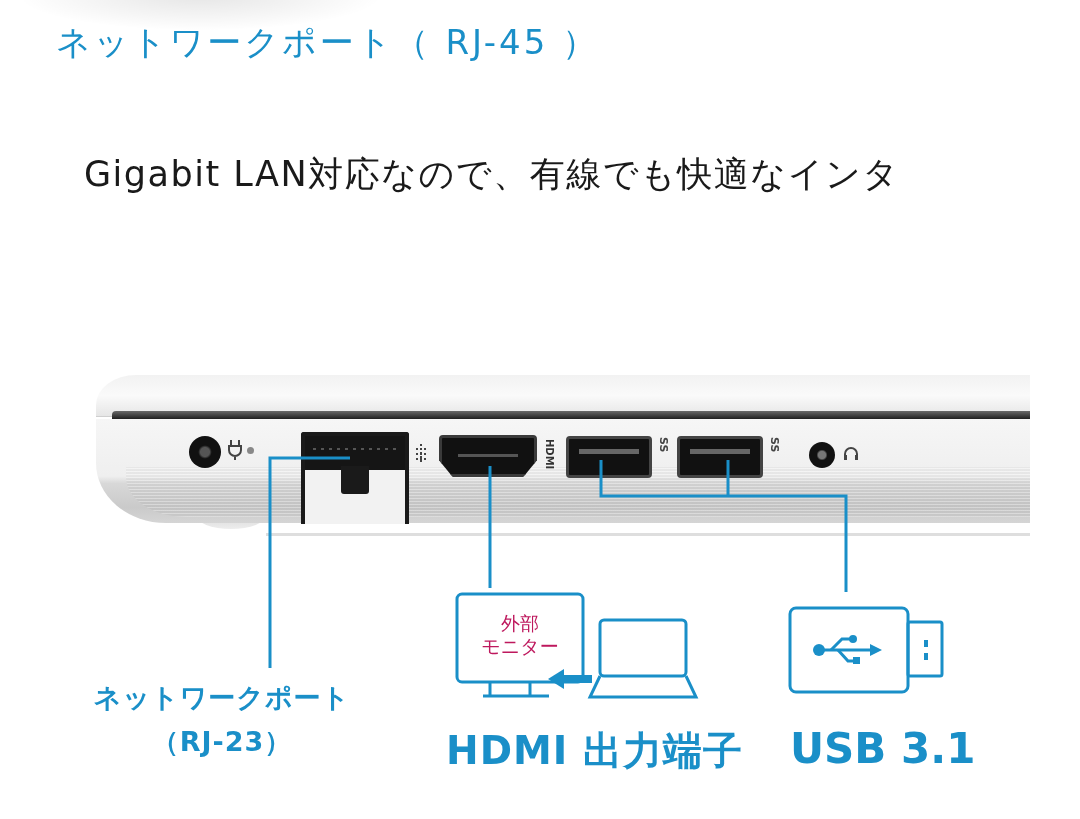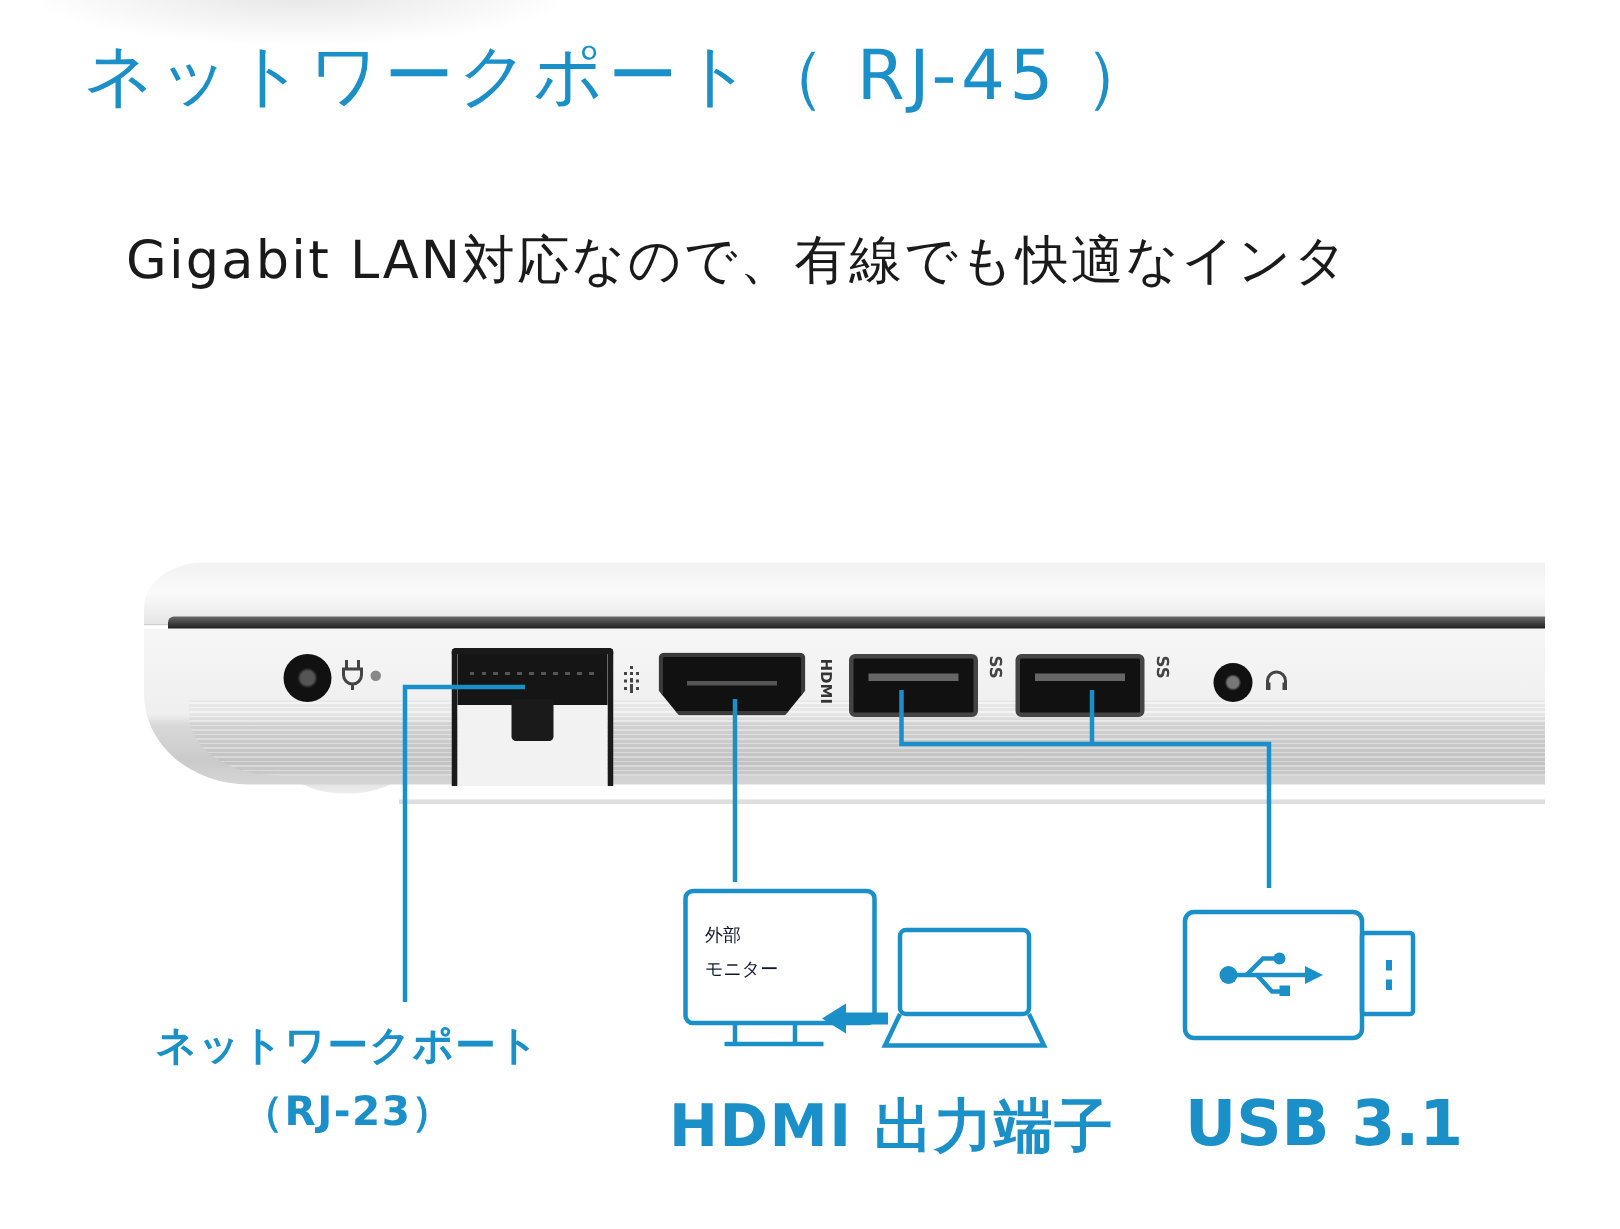--- a/index.html
+++ b/index.html
@@ -7,21 +7,21 @@
   body { position: relative; font-family: "DejaVu Sans", "Liberation Sans", sans-serif; }
 
   .top-shadow {
     position: absolute; left: 20px; top: -40px; width: 360px; height: 70px;
     border-radius: 50%;
     background: radial-gradient(ellipse at center, rgba(0,0,0,0.10) 0%, rgba(0,0,0,0.04) 45%, rgba(255,255,255,0) 72%);
   }
 
   .page-title {
     position: absolute; left: 56px; top: 20px;
-    font-size: 46px; font-weight: 400; color: #1a8fc8; letter-spacing: 3px;
+    font-size: 34px; font-weight: 400; color: #1a8fc8; letter-spacing: 3px;
     white-space: nowrap;
   }
 
   .description {
     position: absolute; left: 52px; top: 140px; width: 980px;
     font-size: 35px; line-height: 68px; color: #1a1a1a; letter-spacing: 1.5px; margin-left: 32px;
   }
   .description span { display: block; white-space: nowrap; }
 
   
@@ -108,27 +108,27 @@
     background: radial-gradient(circle, #777 0 20%, #111 30%);
   }
   .headphone-icon { position: absolute; left: 746px; top: 70px; width: 18px; height: 18px; }
 
   
   .callouts { position: absolute; left: 0; top: 0; width: 1080px; height: 819px; pointer-events: none; }
 
   .label {
     position: absolute; color: #1a8fc8; font-weight: bold; text-align: center; white-space: nowrap;
   }
-  .label-network { left: 82px; top: 676px; width: 300px; font-size: 27px; line-height: 44px; letter-spacing: 1px; text-align: center; }
+  .label-network { left: 72px; top: 676px; width: 300px; font-size: 27px; line-height: 44px; letter-spacing: 1px; text-align: center; }
   .label-hdmi { left: 446px; top: 724px; width: 260px; font-size: 39px; letter-spacing: 1px; }
   .label-usb { left: 790px; top: 724px; width: 150px; font-size: 42px; letter-spacing: 0; }
 
   .monitor-text {
-    position: absolute; left: 470px; top: 612px; width: 100px; 
-    font-size: 12px; line-height: 23px; color: #0f172a;
+    position: absolute; left: 470px; top: 612px; width: 100px; text-align: center;
+    font-size: 19px; line-height: 23px; color: #be185d;
   }
 </style>
 </head>
 <body>
 
 <div class="top-shadow"></div>
 
 <h1 class="page-title">ネットワークポート（ RJ-45 ）</h1>
 
 <div class="description">

